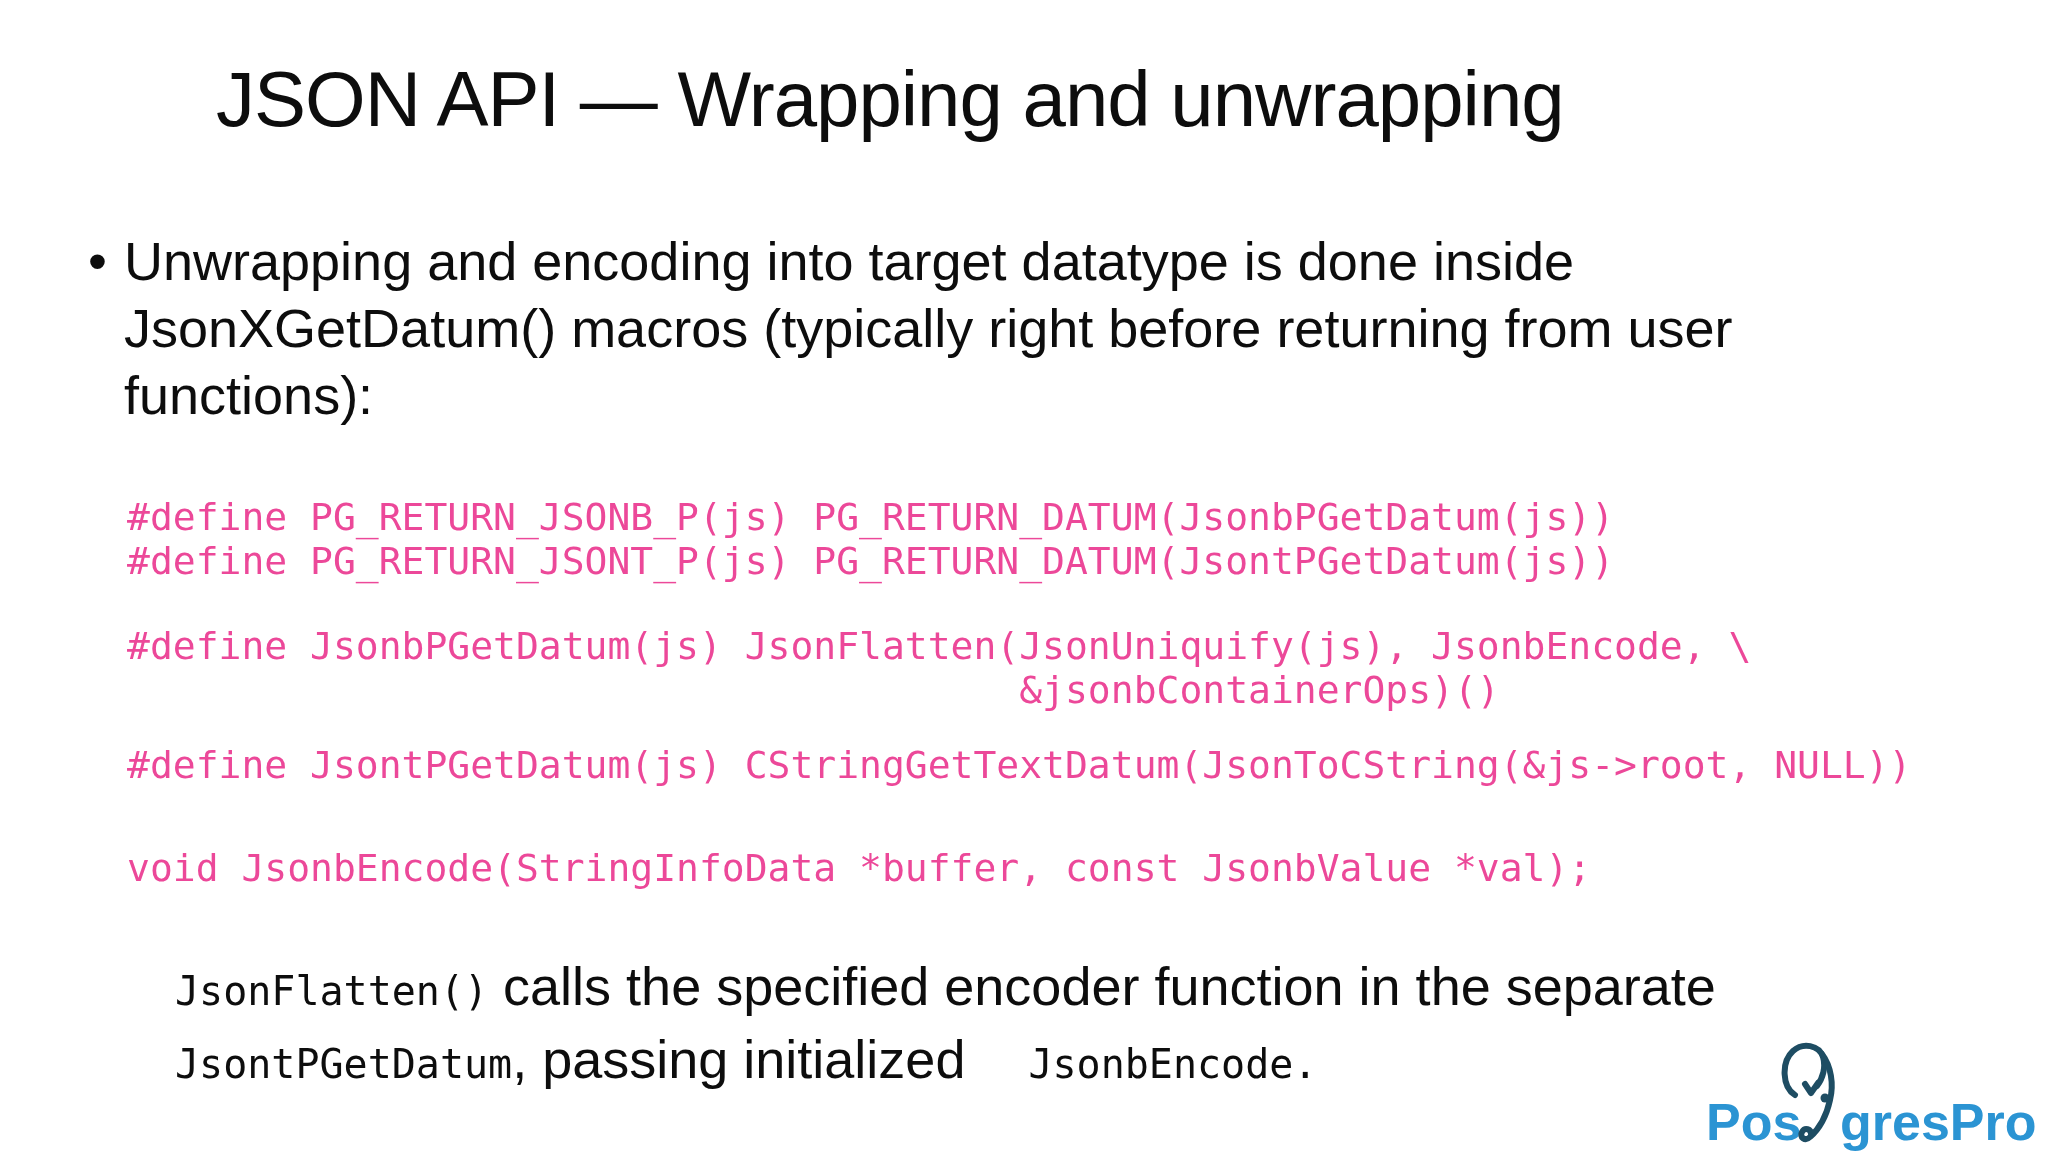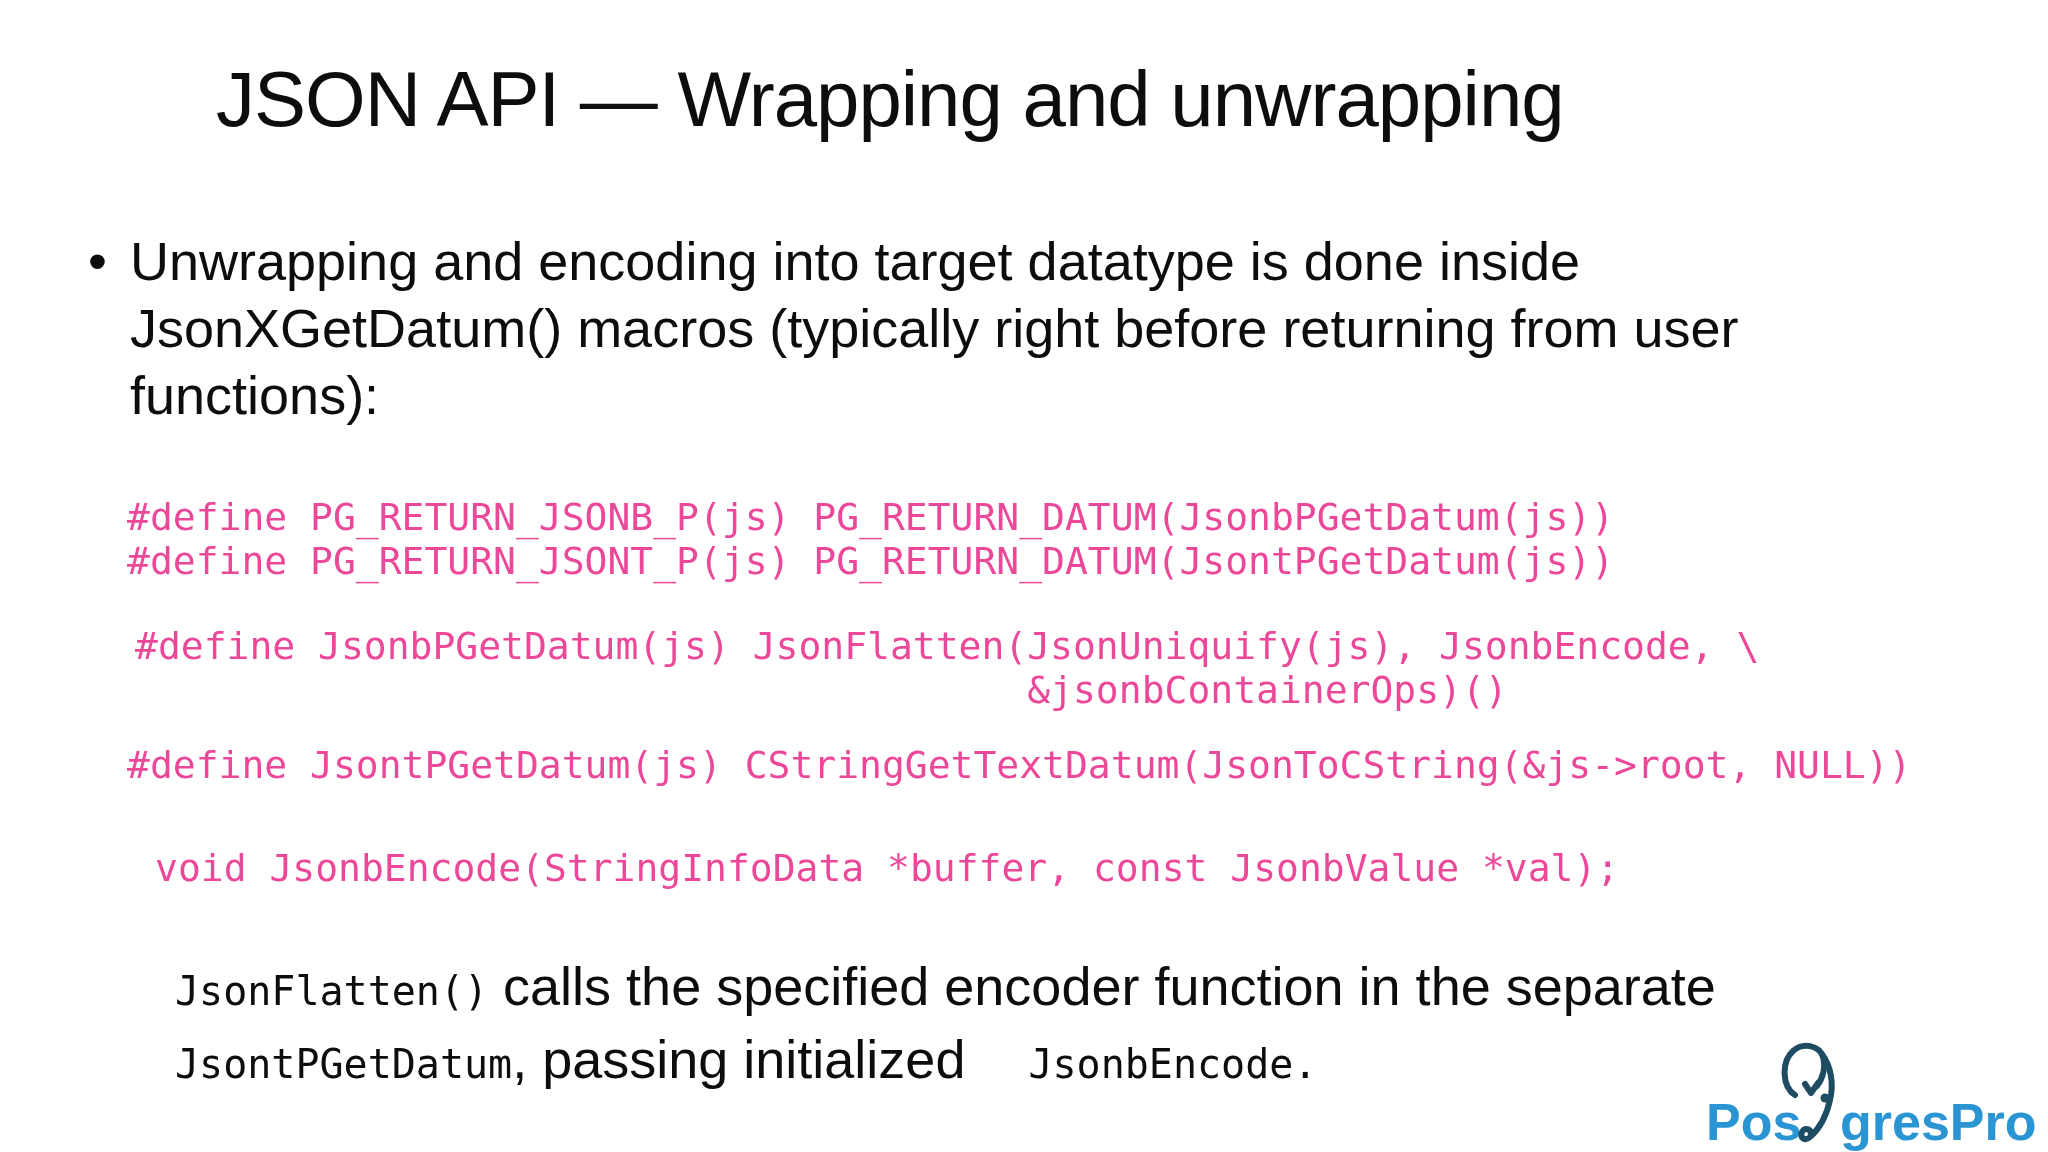--- a/index.html
+++ b/index.html
@@ -32,41 +32,41 @@
   }
   .bullet-dot {
     position: absolute;
     left: 88px;
     top: 228px;
     font-size: 54px;
     line-height: 67px;
   }
   .bullet-text {
     position: absolute;
-    left: 130px;
+    left: 124px;
     top: 228px;
     width: 1720px;
     font-size: 54px;
     line-height: 67px;
     white-space: pre-line;
   }
   .code {
     position: absolute;
     left: 127px;
     margin: 0;
     font-family: "DejaVu Sans Mono", monospace;
     font-size: 38px;
     line-height: 44px;
     color: #ec4899;
   }
   .code div { white-space: pre; }
   .code-a { top: 495px; }
-  .code-b { top: 624px; margin-left: 8px; }
+  .code-b { top: 624px; }
   .code-c { top: 743px; }
-  .code-d { top: 846px; margin-left: 28px; }
+  .code-d { top: 846px; }
   .footer-note {
     position: absolute;
     left: 127px;
     top: 952px;
     width: 1700px;
     font-size: 54px;
     line-height: 68px;
   }
   .footer-note .mono {
     font-family: "DejaVu Sans Mono", monospace;

